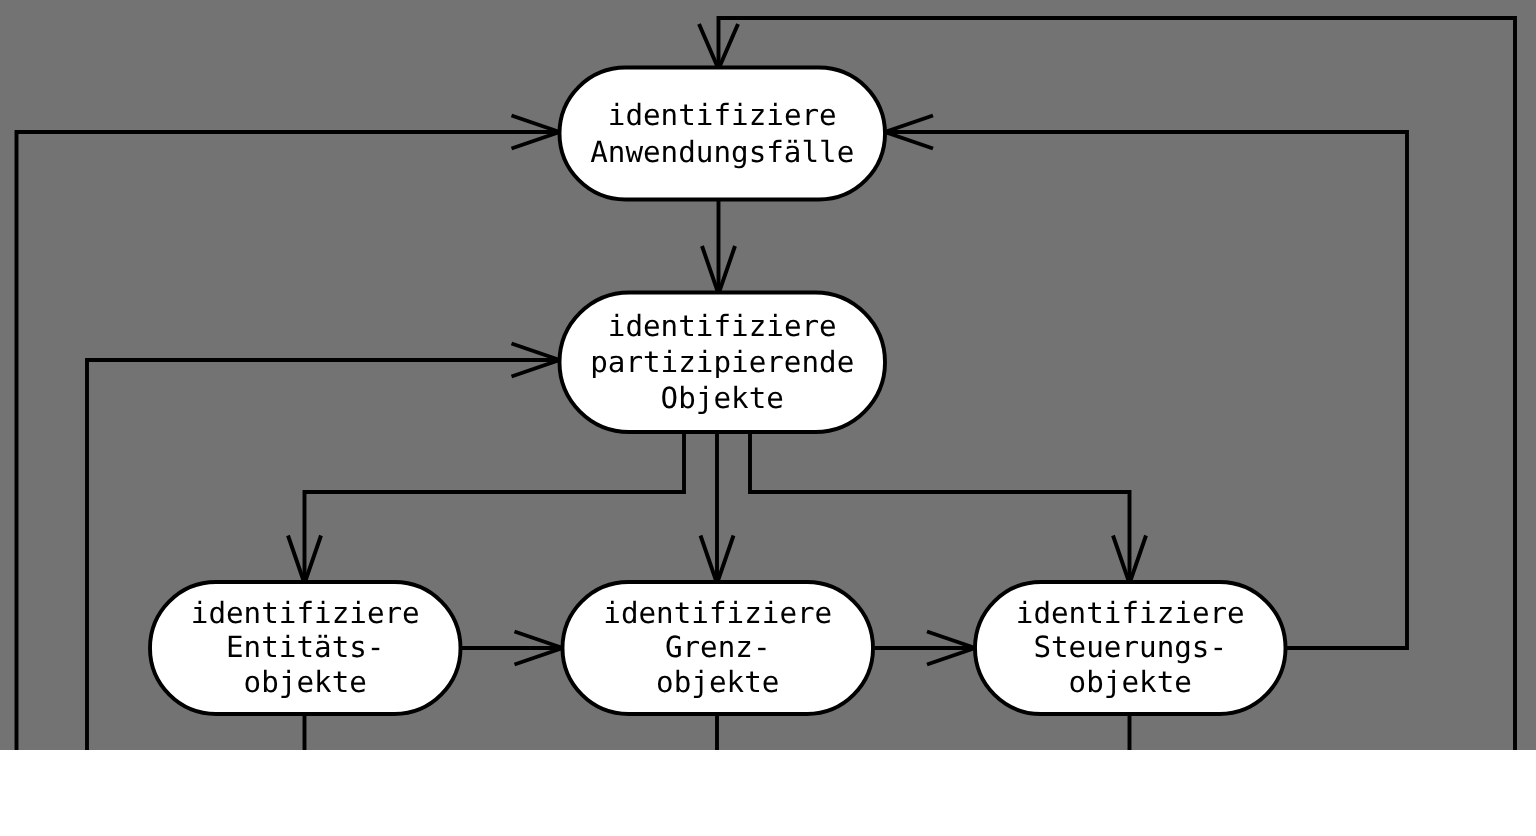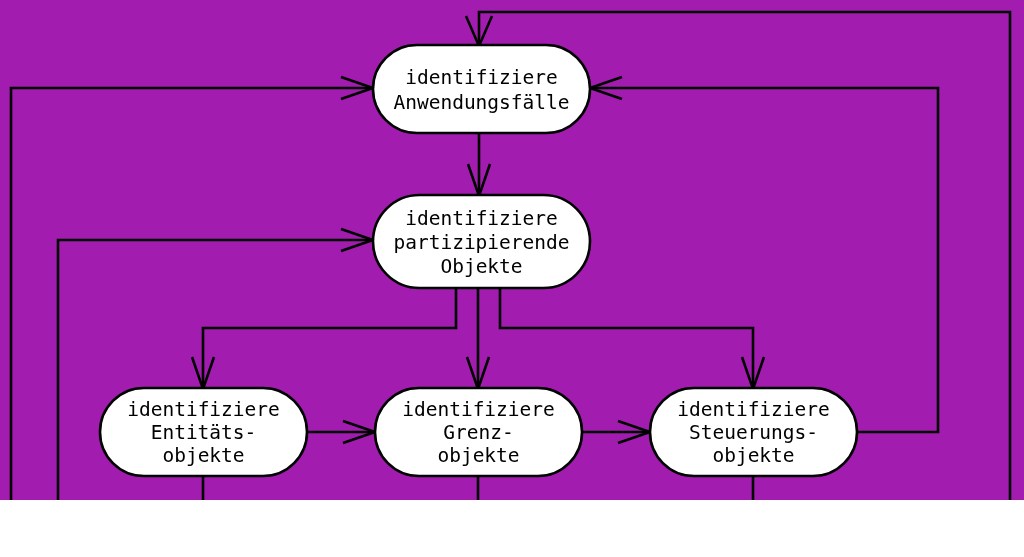--- a/index.html
+++ b/index.html
@@ -4,21 +4,21 @@
 <style>
   html, body {
     margin: 0;
     padding: 0;
     background: #ffffff;
   }
   #stage {
     position: relative;
     width: 1024px;
     height: 500px;
-    background: #a21caf;
+    background: #737373;
     overflow: hidden;
     font-family: "DejaVu Sans Mono", "Liberation Mono", monospace;
   }
   #flow-svg {
     position: absolute;
     left: 0;
     top: 0;
     width: 1024px;
     height: 557px;
     display: block;

